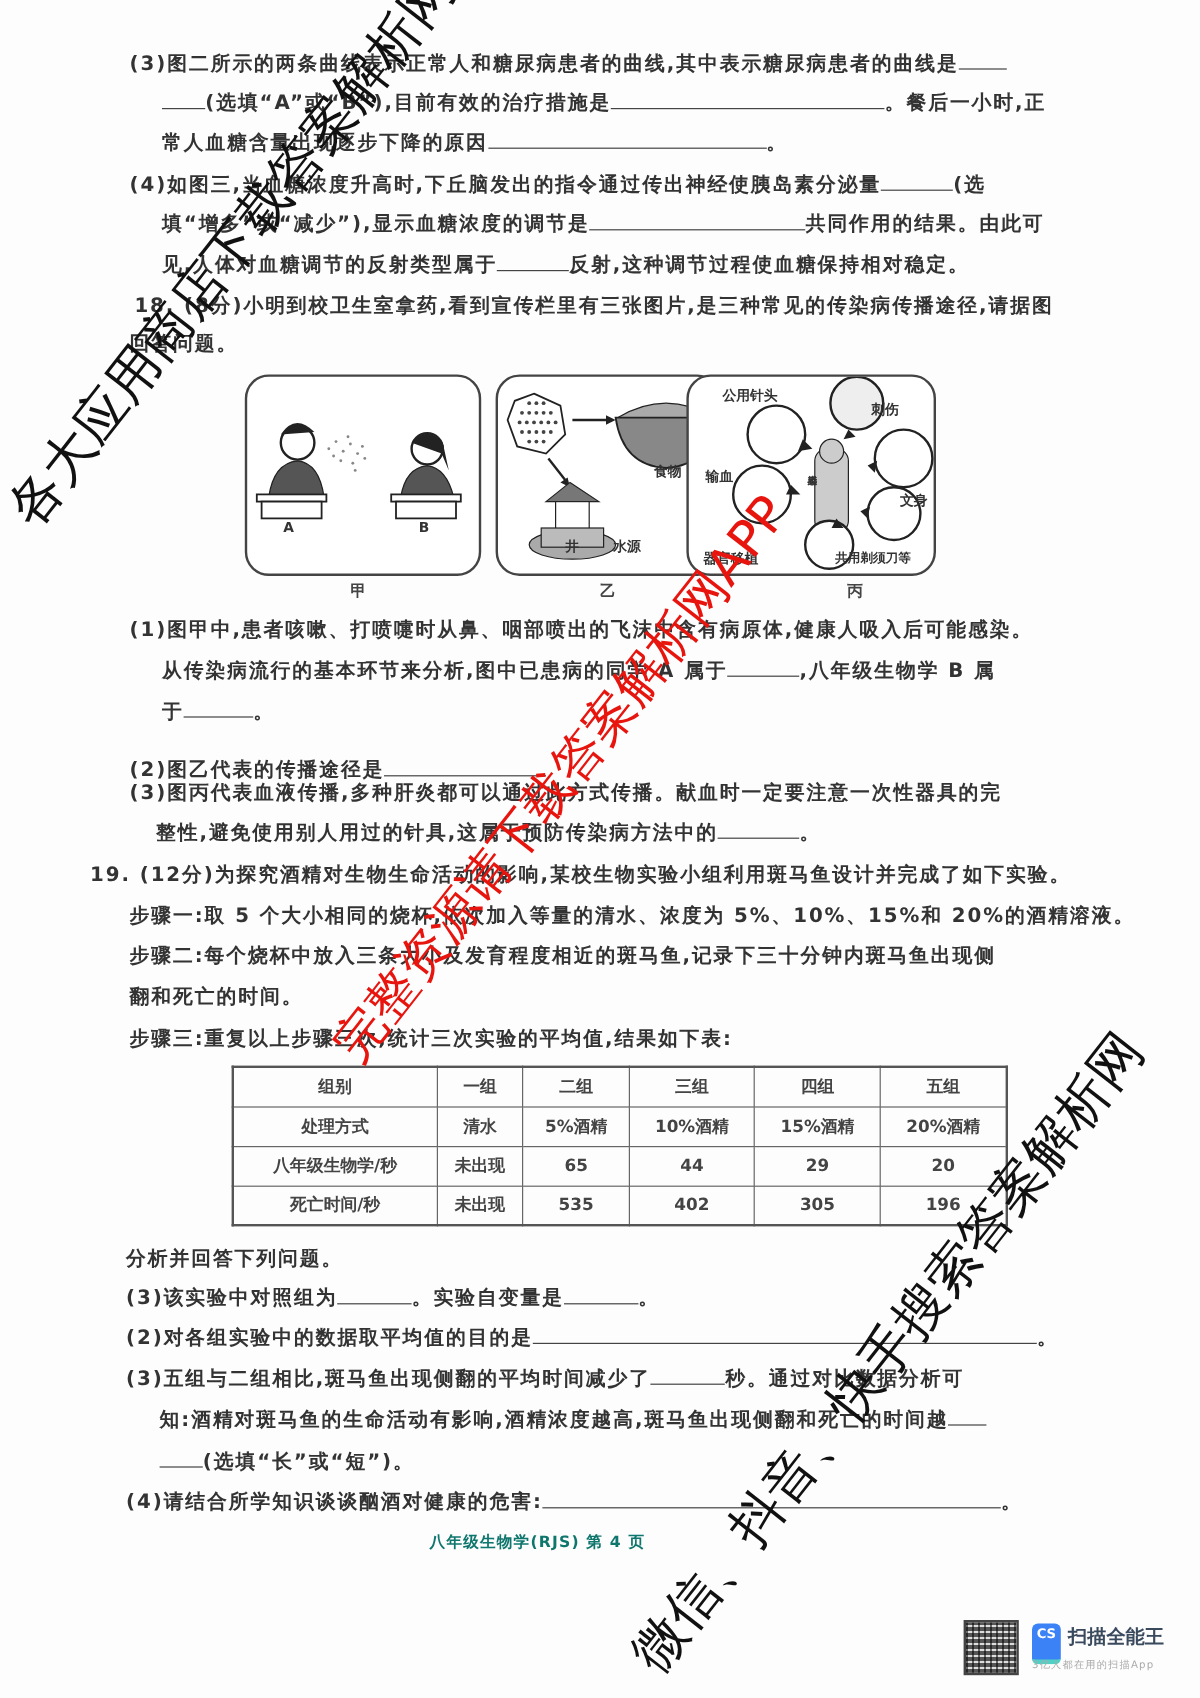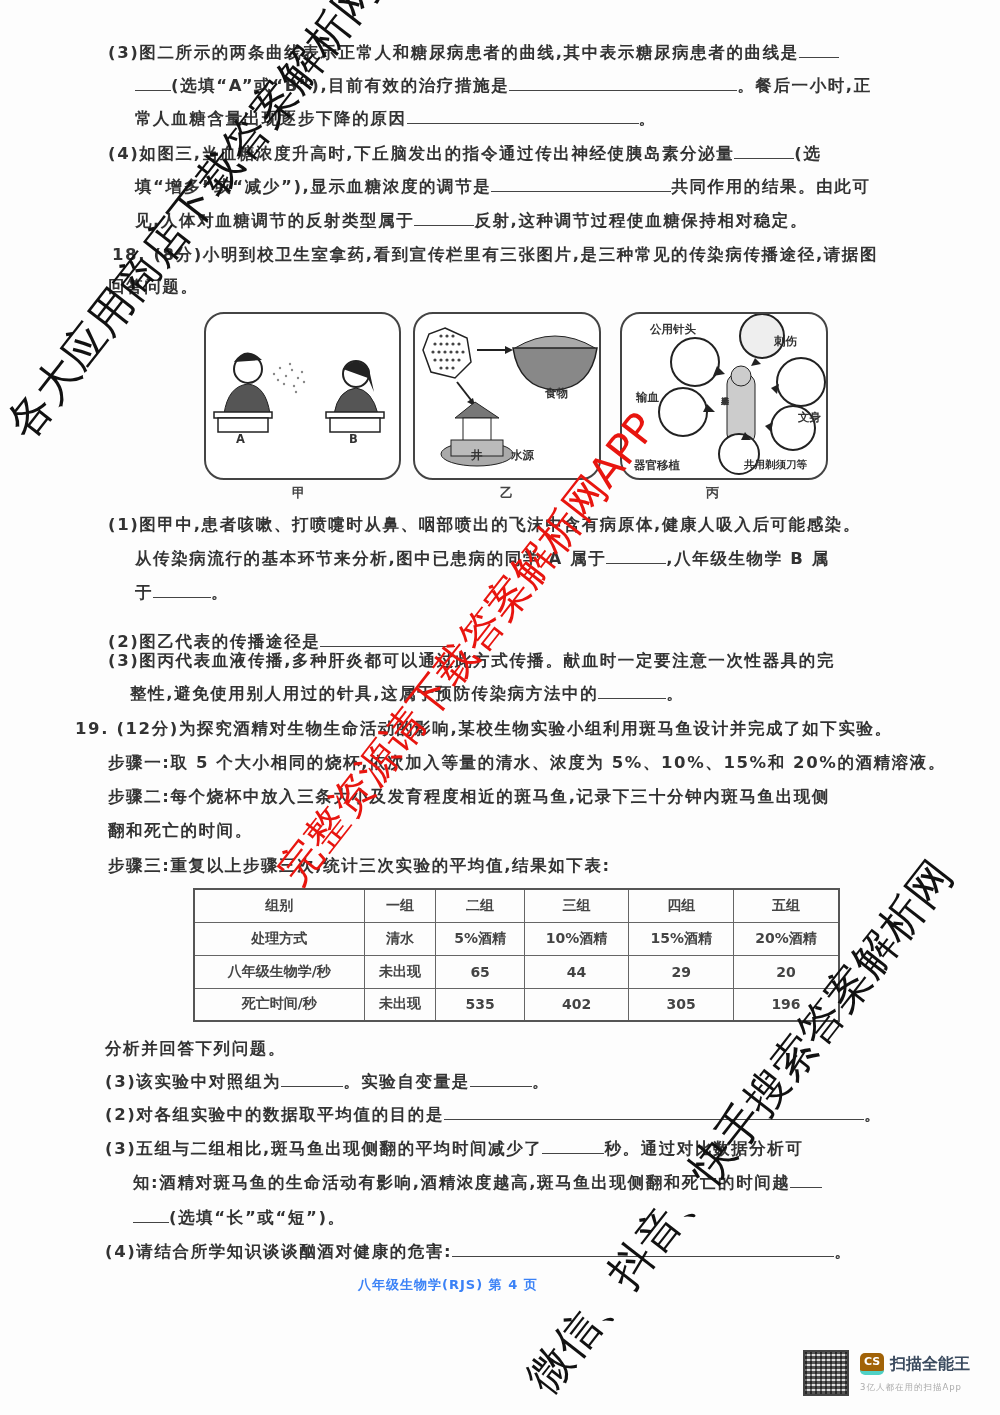--- a/index.html
+++ b/index.html
@@ -15,26 +15,26 @@
   .fig-label { position: absolute; font-size: 11.5px; font-weight: bold; color: #333; white-space: nowrap; }
   
   table.data { position: absolute; left: 193px; top: 888px; width: 647px; border-collapse: collapse; border: 2px solid #555; }
   table.data td { border: 1.5px solid #666; height: 33px; text-align: center; font-size: 14px; font-weight: bold; color: #444; }
   table.data td:first-child { width: 170px; }
   
   .wm { position: absolute; white-space: nowrap; transform-origin: left bottom; font-family: "DejaVu Sans", sans-serif; font-weight: normal; pointer-events: none; }
   .wm-black { color: #111; font-size: 44px; }
   .wm-red { color: #e8150f; font-size: 42px; }
   
-  .footer { position: absolute; left: 358px; top: 1276px; font-size: 13px; font-weight: bold; color: #3b82f6; letter-spacing: 1px; }
+  .footer { position: absolute; left: 358px; top: 1276px; font-size: 13px; font-weight: bold; color: #0f766e; letter-spacing: 1px; }
   .scanner { position: absolute; left: 803px; top: 1350px; width: 180px; height: 50px; }
   .qr { position: absolute; left: 0; top: 0; width: 46px; height: 46px;
         background-image: repeating-linear-gradient(0deg, #555 0 3px, #ddd 3px 5px), repeating-linear-gradient(90deg, #777 0 2px, transparent 2px 5px);
         background-blend-mode: multiply; border: 2px solid #444; }
-  .cs-logo { position: absolute; left: 57px; top: 3px; width: 24px; height: 22px; background: #a16207; border-radius: 5px; border-bottom: 4px solid #4fd1c5; color: #fff; font-size: 11px; font-weight: bold; text-align: center; line-height: 18px; }
+  .cs-logo { position: absolute; left: 57px; top: 3px; width: 24px; height: 34px; background: #3b82f6; border-radius: 5px; border-bottom: 4px solid #4fd1c5; color: #fff; font-size: 11px; font-weight: bold; text-align: center; line-height: 18px; }
   .cs-name { position: absolute; left: 87px; top: 4px; font-size: 16px; font-weight: bold; color: #3a4a5e; }
   .cs-tag { position: absolute; left: 57px; top: 32px; font-size: 8.5px; color: #aaa; letter-spacing: 1px; }
 </style>
 </head>
 <body>
 
 <div class="page">
 
   <div class="line" style="left:108px;top:42px;">
     <span>(3)图二所示的两条曲线表示正常人和糖尿病患者的曲线,其中表示糖尿病患者的曲线是</span><span class="blank" style="width:40px;"></span>
@@ -136,21 +136,21 @@
       <rect x="48" y="104" width="28" height="30" fill="#fff" stroke="#222"></rect>
       <ellipse cx="62" cy="140" rx="36" ry="12" fill="#aaa" stroke="#222"></ellipse>
       <rect x="36" y="126" width="52" height="16" fill="#bbb" stroke="#222"></rect>
     </svg>
     <span class="fig-label" style="left:130px;top:72px;">食物</span>
     <span class="fig-label" style="left:96px;top:134px;">水源</span>
     <span class="fig-label" style="left:56px;top:134px;">井</span>
   </div>
   <span class="fig-caption" style="left:500px;">乙</span>
 
-  <div class="fig" style="left:620px;width:208px;padding-left:15px;">
+  <div class="fig" style="left:572px;width:208px;padding-left:15px;">
     <svg width="208" height="164" viewBox="0 0 208 164">
       <rect x="90" y="60" width="28" height="70" rx="10" fill="#ccc" stroke="#222"></rect>
       <circle cx="104" cy="62" r="10" fill="#ccc" stroke="#222"></circle>
       <circle cx="58" cy="48" r="24" fill="#fff" stroke="#222" stroke-width="2"></circle>
       <circle cx="125" cy="22" r="22" fill="#eee" stroke="#222" stroke-width="2"></circle>
       <circle cx="164" cy="68" r="24" fill="#fff" stroke="#222" stroke-width="2"></circle>
       <circle cx="46" cy="98" r="24" fill="#fff" stroke="#222" stroke-width="2"></circle>
       <circle cx="156" cy="114" r="22" fill="#fff" stroke="#222" stroke-width="2"></circle>
       <circle cx="102" cy="140" r="20" fill="#fff" stroke="#222" stroke-width="2"></circle>
       <g fill="#222">

